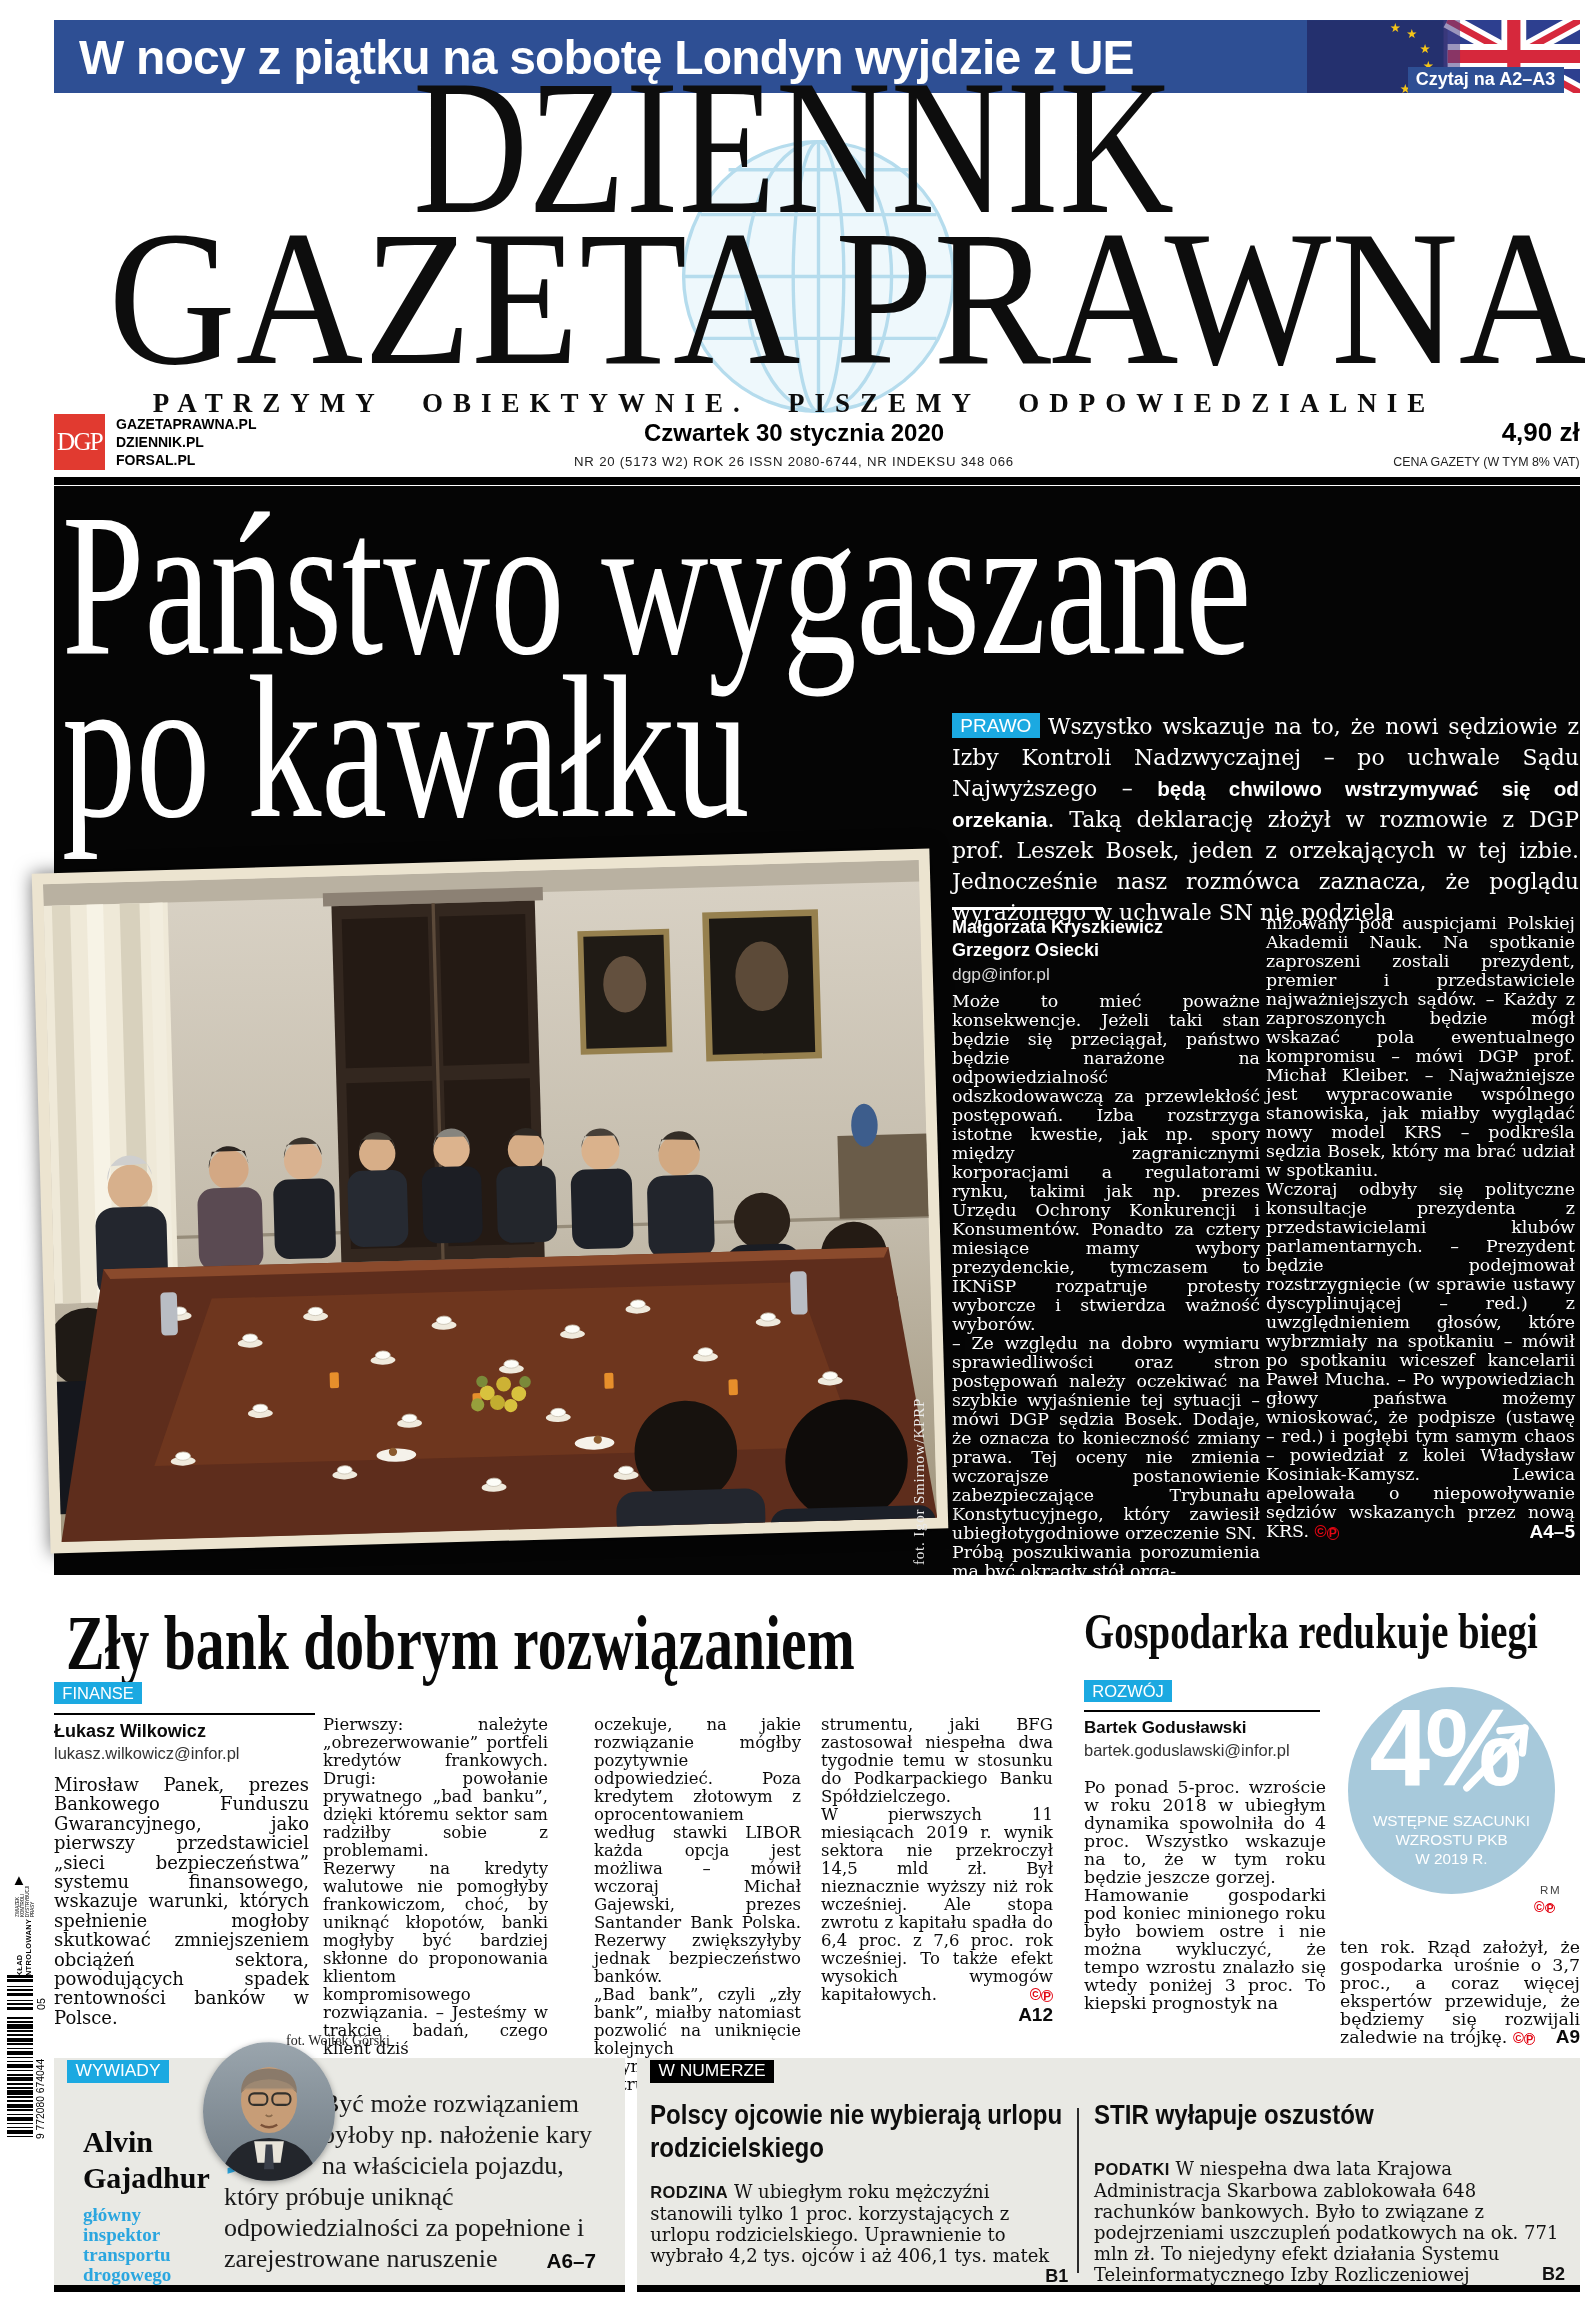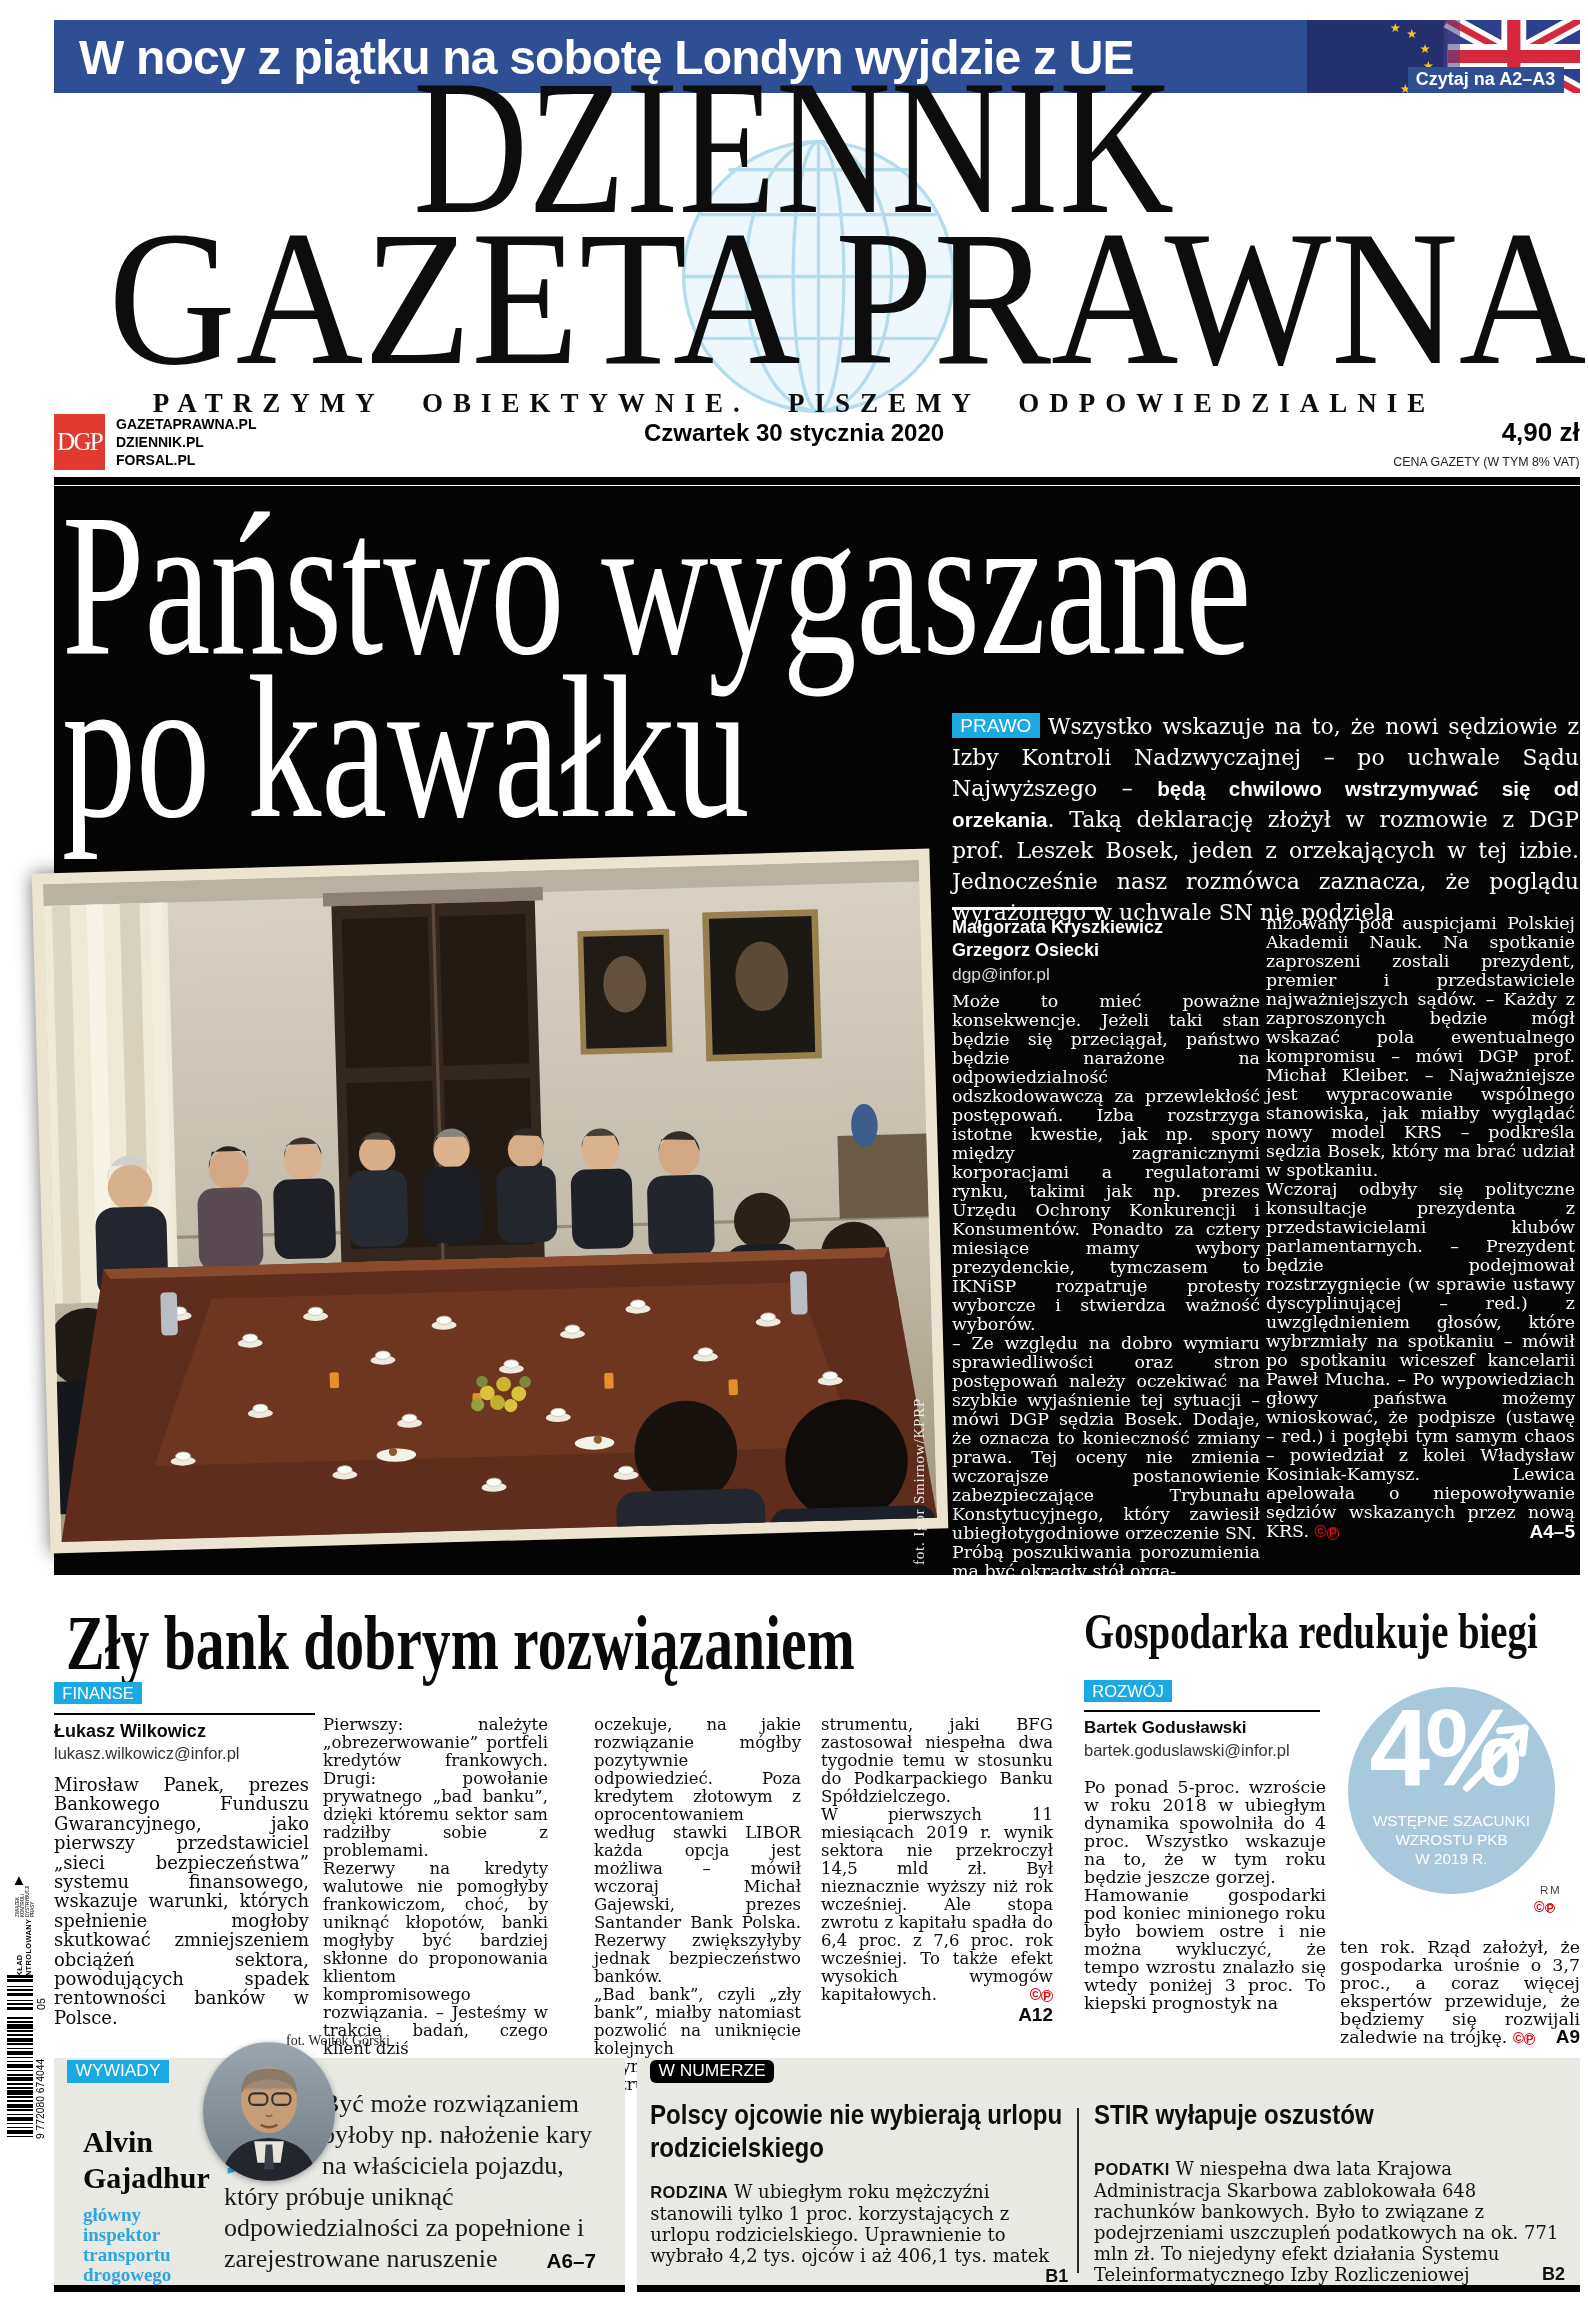--- a/index.html
+++ b/index.html
@@ -7,21 +7,21 @@
         font-family:"Liberation Sans",sans-serif;color:#111;}
   .abs{position:absolute;}
   .sans{font-family:"Liberation Sans",sans-serif;}
   .serif{font-family:"Liberation Serif",serif;}
   .body-serif{font-family:"DejaVu Serif",serif;}
   .prelines{white-space:pre-line;}
   .just{text-align:justify;}
   .cond{display:inline-block;transform-origin:left top;white-space:nowrap;}
   .badge{display:inline-block;background:#1ba9e1;color:#fff;font-weight:normal;
          font-family:"Liberation Sans",sans-serif;padding:2.5px 8.3px 3.3px;line-height:1;}
-  .badge-dark{background:#000;border-radius:6px;}
+  .badge-dark{background:#000;}
   .cpwrap{white-space:nowrap;}
   .cp-c{color:#e30613;font-weight:bold;font-family:"Liberation Sans",sans-serif;font-size:0.95em;}
   .cp-p{display:inline-flex;align-items:center;justify-content:center;width:0.85em;height:0.85em;
         border:1.7px solid #e30613;border-radius:50%;color:#e30613;font-weight:bold;
         font-family:"Liberation Sans",sans-serif;font-size:0.7em;vertical-align:baseline;}
   .pageref{font-weight:bold;font-family:"Liberation Sans",sans-serif;}
   .vtext{writing-mode:vertical-rl;transform:rotate(180deg);}
   .rule{background:#000;}
   .graybox{background:#e9e9e4;}
 </style>
@@ -86,20 +86,21 @@
 
   <div class="abs" style="left:54px;top:414px;width:51px;height:56px;background:#e13a30;color:#fff;display:flex;align-items:center;justify-content:center;">
     <span class="serif" style="font-size:25px;letter-spacing:-1.7px;">DGP</span>
   </div>
   <div class="abs sans" style="left:116px;top:415px;font-weight:bold;font-size:14px;line-height:18px;color:#000;">
     <div>GAZETAPRAWNA.PL</div>
     <div>DZIENNIK.PL</div>
     <div>FORSAL.PL</div>
   </div>
   <div class="abs sans" style="left:0;top:419px;width:1588px;text-align:center;font-weight:bold;font-size:24px;color:#000;">Czwartek 30 stycznia 2020</div>
+  <div class="abs sans" style="left:0;top:454px;width:1588px;text-align:center;font-size:13.2px;letter-spacing:0.8px;color:#222;">NR 20 (5173 W2) ROK 26 ISSN 2080-6744, NR INDEKSU 348 066</div>
   <div class="abs sans" style="right:8.3px;top:417px;width:215px;text-align:right;font-weight:bold;font-size:26px;color:#000;">4,90 zł</div>
   <div class="abs sans" style="right:8.3px;top:455px;width:248px;text-align:right;font-size:12.4px;color:#222;">CENA GAZETY (W TYM 8% VAT)</div>
   <div class="abs rule" style="left:54px;top:477px;width:1526px;height:8.3px;"></div>
 
   <div class="abs" style="left:54px;top:486px;width:1526px;height:1089px;background:#050505;color:#fff;">
     <div style="position:absolute;left:8.3px;top:16.5px;line-height:164px;">
       <span class="cond serif" style="font-size:203px;transform:scaleX(0.73);color:#fff;">Państwo wygaszane</span>
     </div>
     <div style="position:absolute;left:8.3px;top:180px;line-height:164px;">
       <span class="cond serif" style="font-size:203px;transform:scaleX(0.73);color:#fff;">po kawałku</span>

